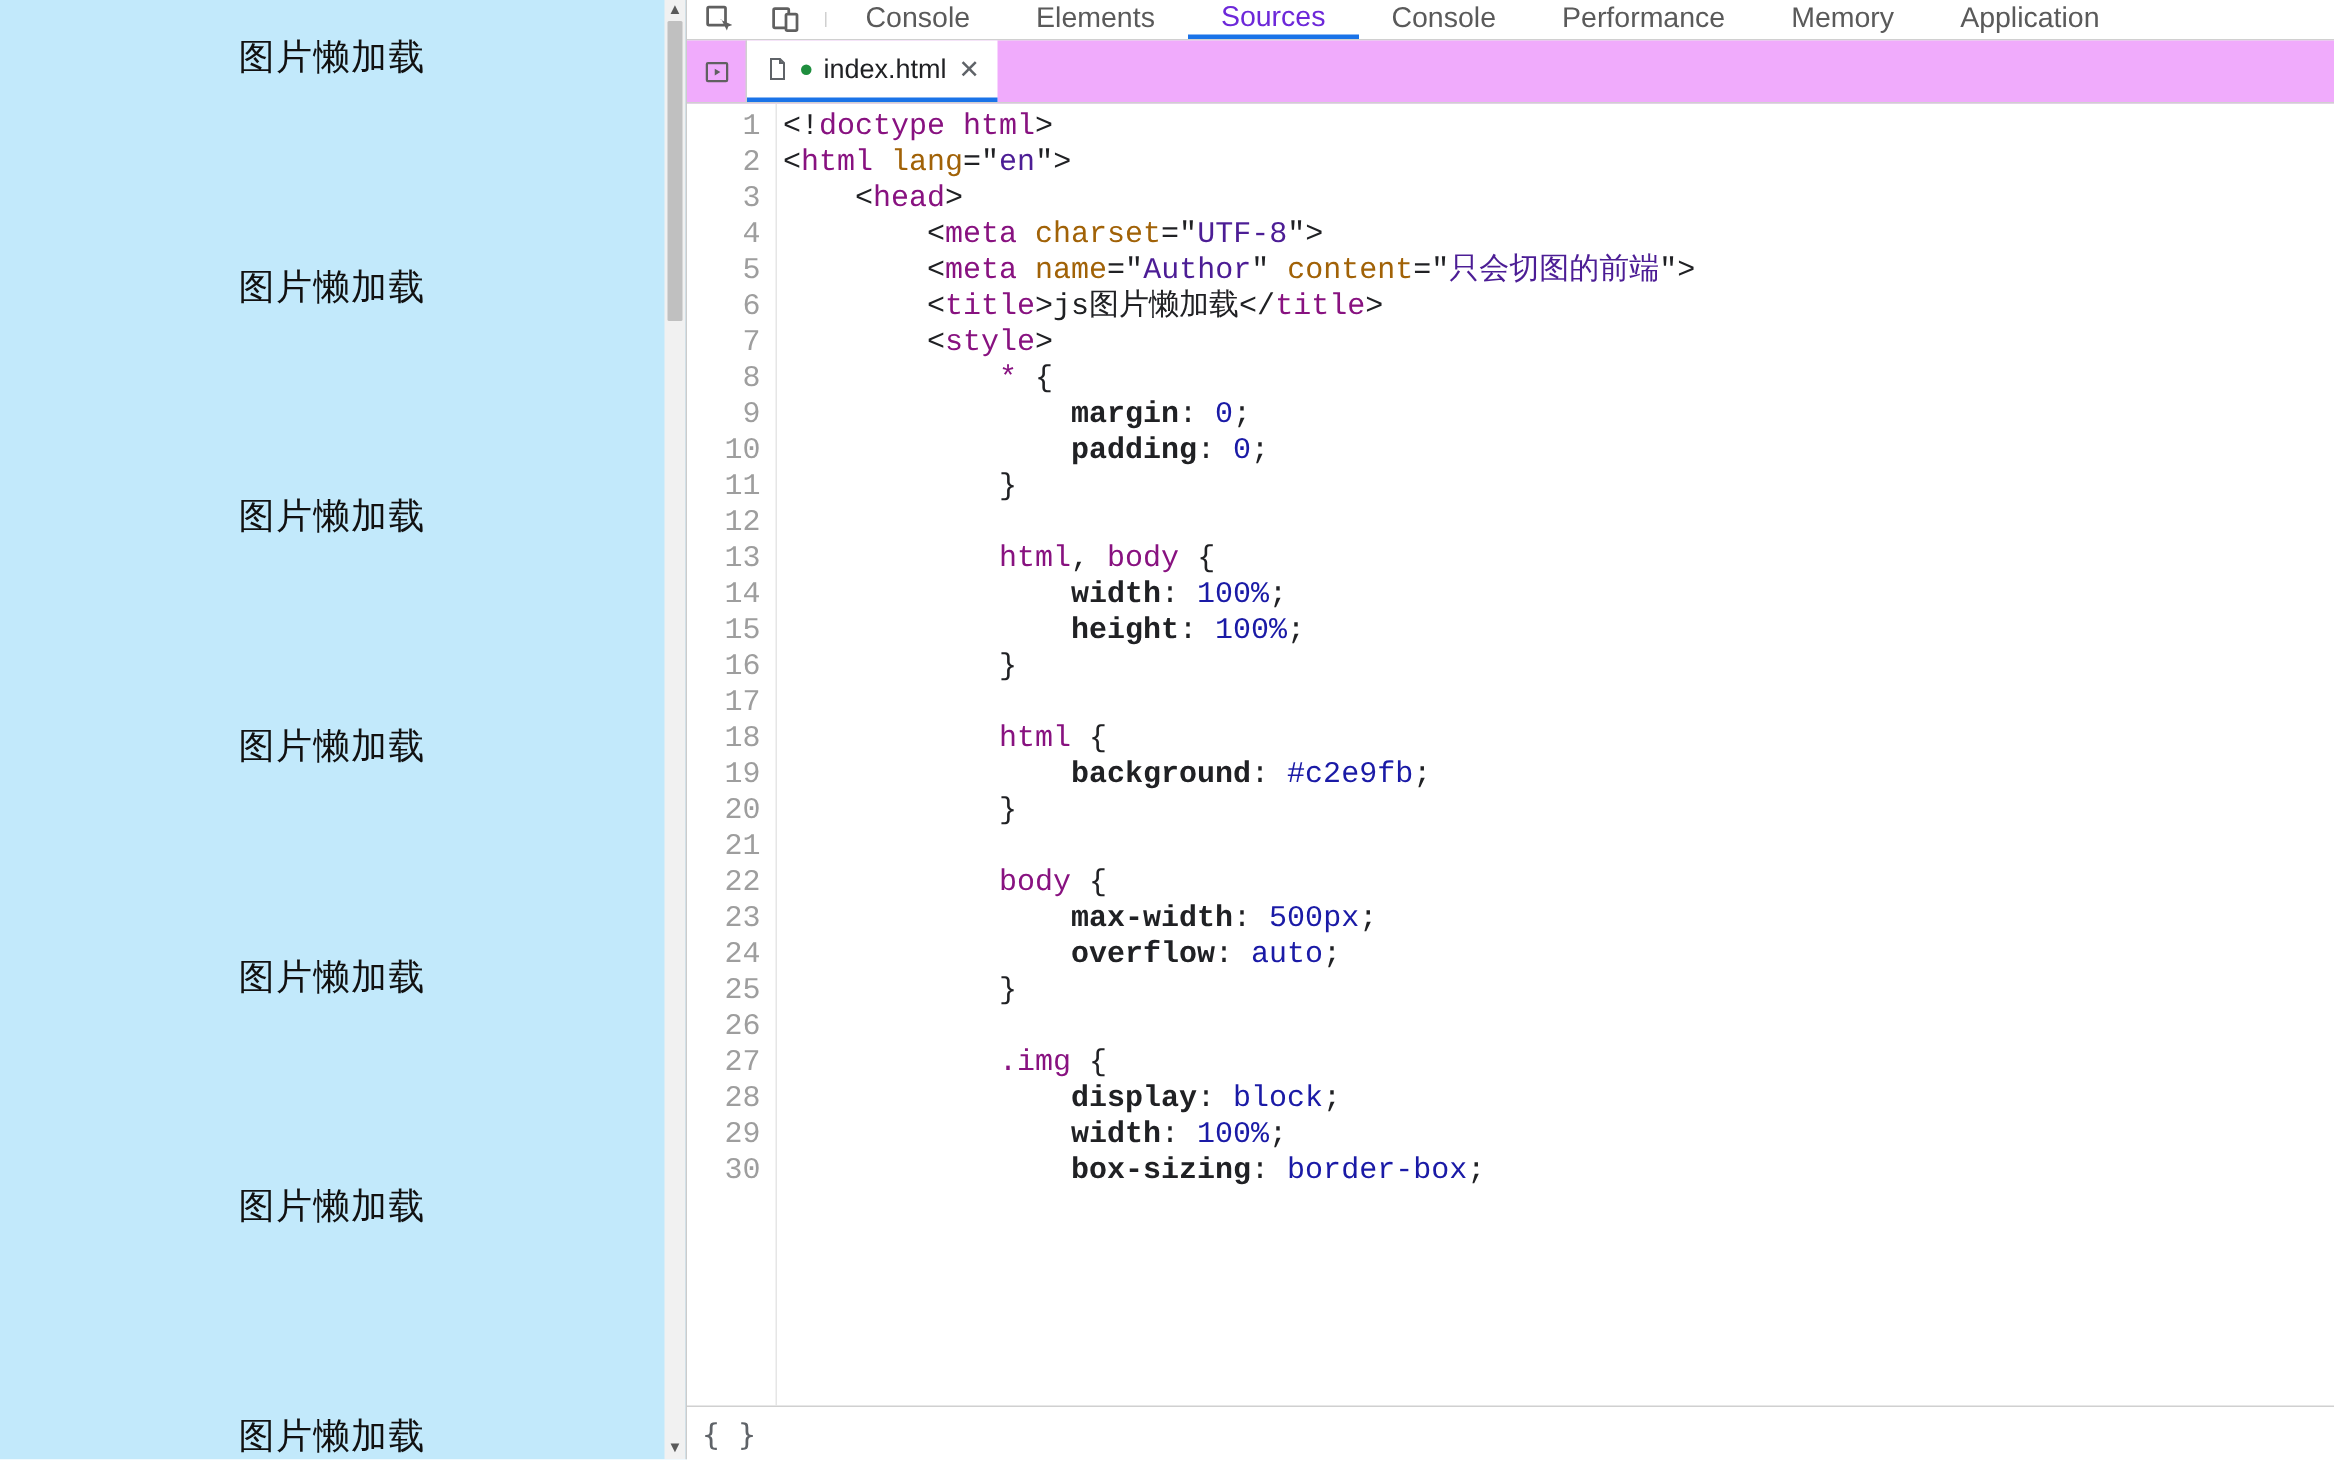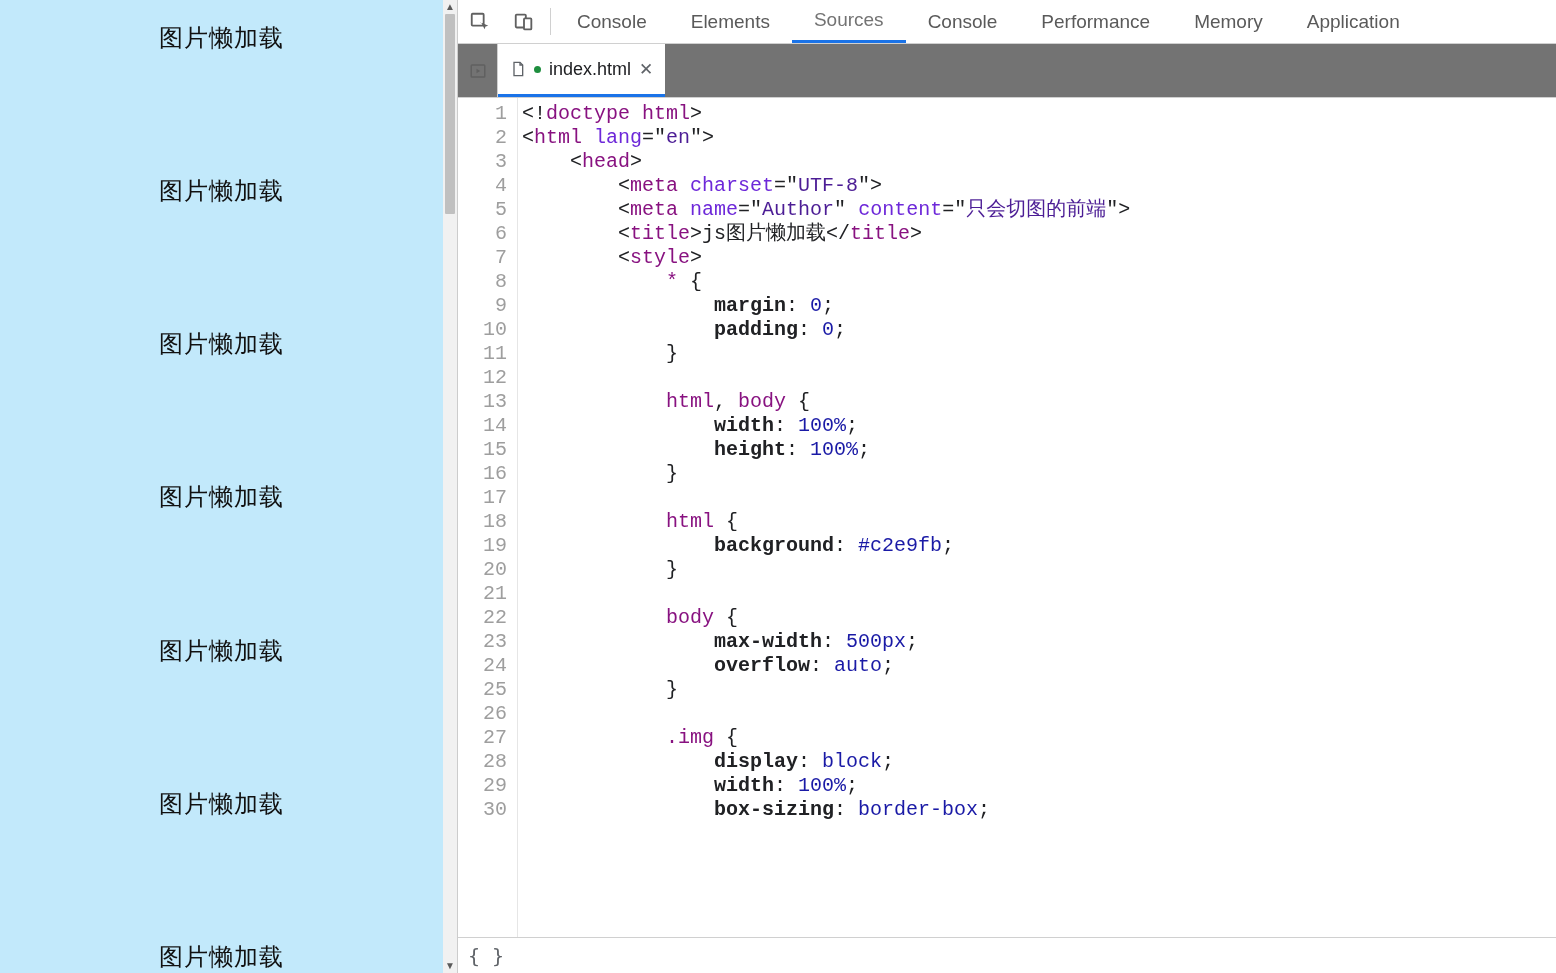--- a/index.html
+++ b/index.html
@@ -66,21 +66,21 @@
     flex: 1;
     height: 100%;
     display: flex;
     flex-direction: column;
     background: #fff;
     min-width: 0;
   }
 
   
   .dt-tabs {
-    height: 44px;
+    height: 27px;
     border-bottom: 1px solid #d0d0d0;
     display: flex;
     align-items: stretch;
     font-size: 19px;
     color: #5a5a5a;
     flex: 0 0 auto;
   }
   .dt-tabs .icon-btn {
     width: 44px;
     display: flex;
@@ -94,29 +94,29 @@
     margin: 8px 4px;
   }
   .dt-tab {
     padding: 0 22px;
     display: flex;
     align-items: center;
     cursor: default;
     white-space: nowrap;
   }
   .dt-tab.active {
-    color: #737373;
+    color: #6d28d9;
     border-bottom: 3px solid #1a73e8;
     font-weight: 500;
   }
 
   
   .dt-subtabs {
-    height: 54px;
-    background: #737373;
+    height: 42px;
+    background: #f0abfc;
     border-bottom: 1px solid #d0d0d0;
     display: flex;
     align-items: stretch;
     flex: 0 0 auto;
   }
   .dt-subtabs .sub-icon {
     width: 40px;
     display: flex;
     align-items: center;
     justify-content: center;
@@ -167,21 +167,21 @@
     font-family: Consolas, "Courier New", monospace;
     font-size: 20px;
     line-height: 24px;
     color: #202124;
     white-space: pre;
     overflow: hidden;
   }
   .code-line { height: 24px; }
   .tok-punc   { color: #202124; }
   .tok-tag    { color: #881280; }
-  .tok-attr   { color: #6d28d9; }
+  .tok-attr   { color: #a16207; }
   .tok-str    { color: #4c1d95; }
   .tok-sel    { color: #881280; }
   .tok-prop   { color: #202124; font-weight: bold; }
   .tok-val    { color: #1a1aa6; }
   .tok-txt    { color: #202124; }
 
   
   .dt-footer {
     height: 36px;
     border-top: 1px solid #d0d0d0;

